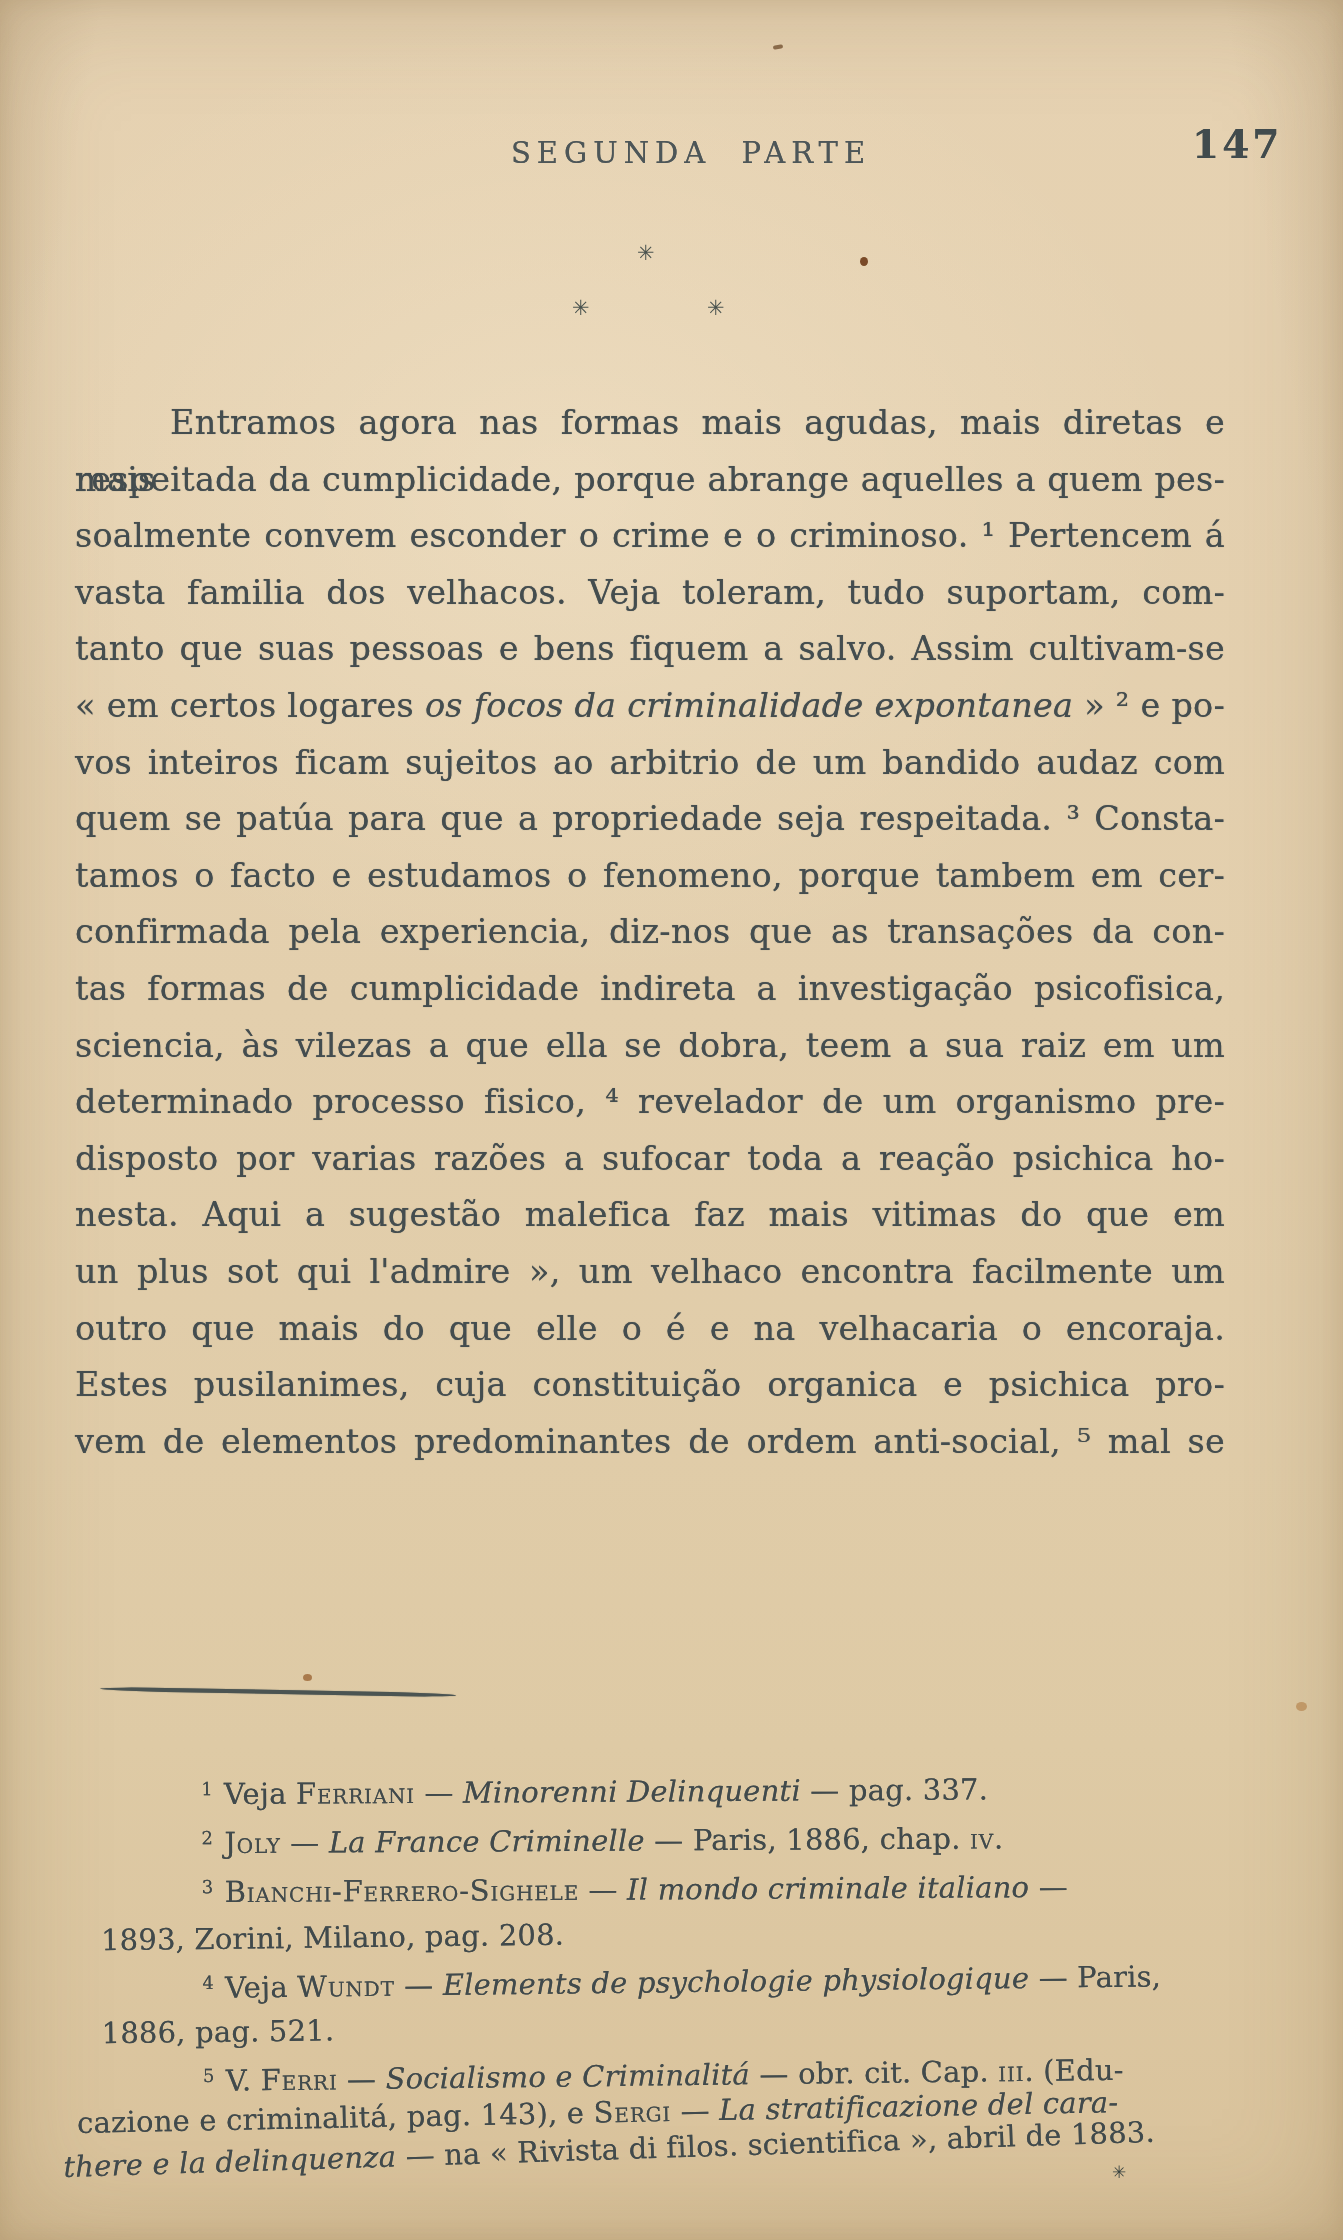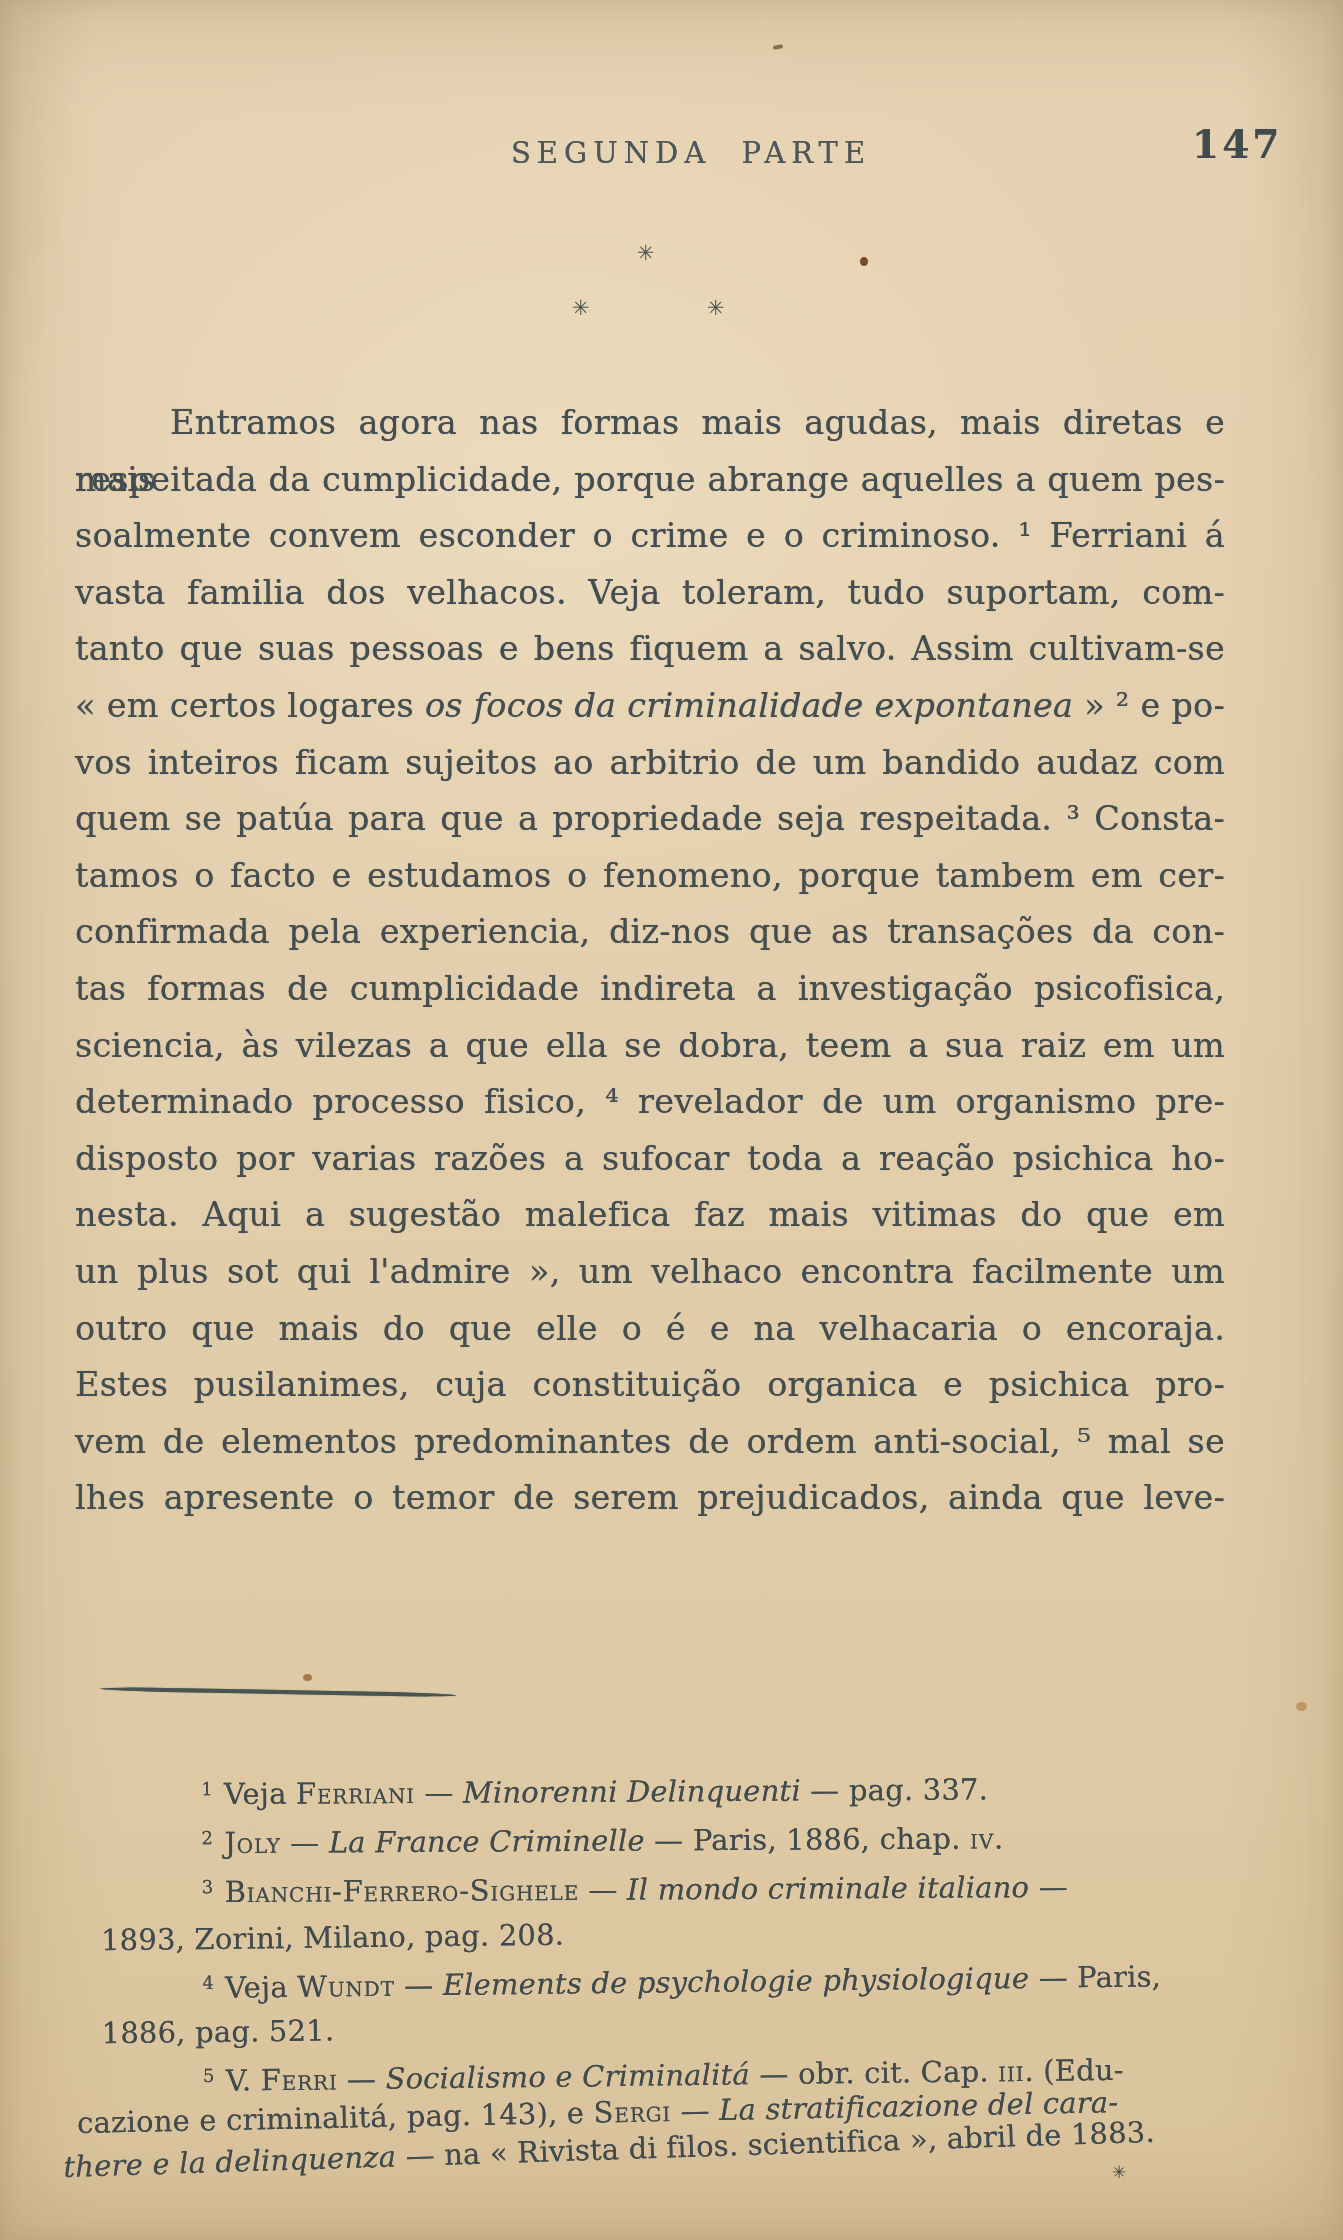--- a/index.html
+++ b/index.html
@@ -73,38 +73,37 @@
   <div class="header-title">SEGUNDA PARTE</div>
   <div class="page-number">147</div>
 
   <span class="star s-top">✳</span>
   <span class="star s-left">✳</span>
   <span class="star s-right">✳</span>
 
   <div class="body-text">
     <div class="bl first">Entramos agora nas formas mais agudas, mais diretas e mais</div>
     <div class="bl">respeitada da cumplicidade, porque abrange aquelles a quem pes-</div>
-    <div class="bl">soalmente convem esconder o crime e o criminoso. ¹ Ferriani á</div>
+    <div class="bl">soalmente convem esconder o crime e o criminoso. ¹ Pertencem á</div>
     <div class="bl">vasta familia dos velhacos. Veja toleram, tudo suportam, com-</div>
     <div class="bl">tanto que suas pessoas e bens fiquem a salvo. Assim cultivam-se</div>
     <div class="bl"><span>« em certos logares </span><span class="i">os focos da criminalidade expontanea</span><span> » ² e po-</span></div>
     <div class="bl">vos inteiros ficam sujeitos ao arbitrio de um bandido audaz com</div>
     <div class="bl">quem se patúa para que a propriedade seja respeitada. ³ Consta-</div>
     <div class="bl">tamos o facto e estudamos o fenomeno, porque tambem em cer-</div>
     <div class="bl">confirmada pela experiencia, diz-nos que as transações da con-</div>
     <div class="bl">tas formas de cumplicidade indireta a investigação psicofisica,</div>
     <div class="bl">sciencia, às vilezas a que ella se dobra, teem a sua raiz em um</div>
     <div class="bl">determinado processo fisico, ⁴ revelador de um organismo pre-</div>
     <div class="bl">disposto por varias razões a sufocar toda a reação psichica ho-</div>
     <div class="bl">nesta. Aqui a sugestão malefica faz mais vitimas do que em</div>
     <div class="bl">un plus sot qui l'admire », um velhaco encontra facilmente um</div>
     <div class="bl">outro que mais do que elle o é e na velhacaria o encoraja.</div>
     <div class="bl">Estes pusilanimes, cuja constituição organica e psichica pro-</div>
     <div class="bl">vem de elementos predominantes de ordem anti-social, ⁵ mal se</div>
-    <div class="bl">lhes apresente o temor de serem prejudicados, ainda que leve-</div>
   </div>
 
   <div class="rule"></div>
 
   <div class="footnotes">
     <div class="fl ind"><span class="fsup">1</span><span> Veja </span><span class="sc">Ferriani</span><span> — </span><span class="i">Minorenni Delinquenti</span><span> — pag. 337.</span></div>
 
     <div class="fl ind"><span class="fsup">2</span><span> </span><span class="sc">Joly</span><span> — </span><span class="i">La France Criminelle</span><span> — Paris, 1886, chap. </span><span class="sc">iv</span><span>.</span></div>
 
     <div class="fl ind"><span class="fsup">3</span><span> </span><span class="sc">Bianchi-Ferrero-Sighele</span><span> — </span><span class="i">Il mondo criminale italiano</span><span> —</span></div>

